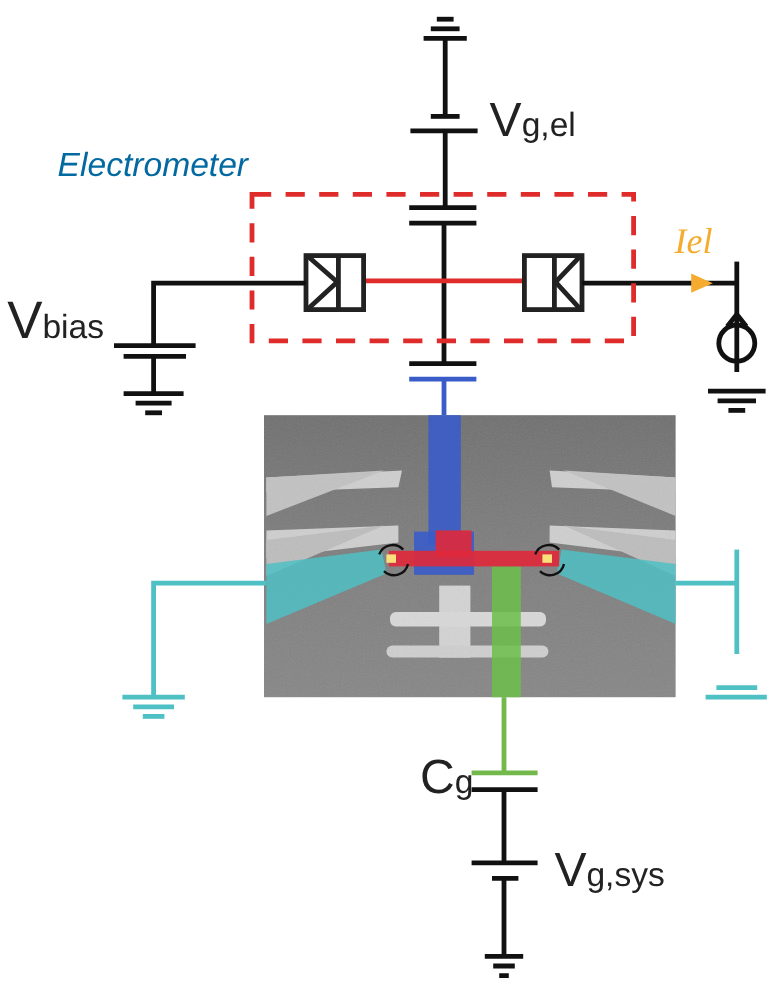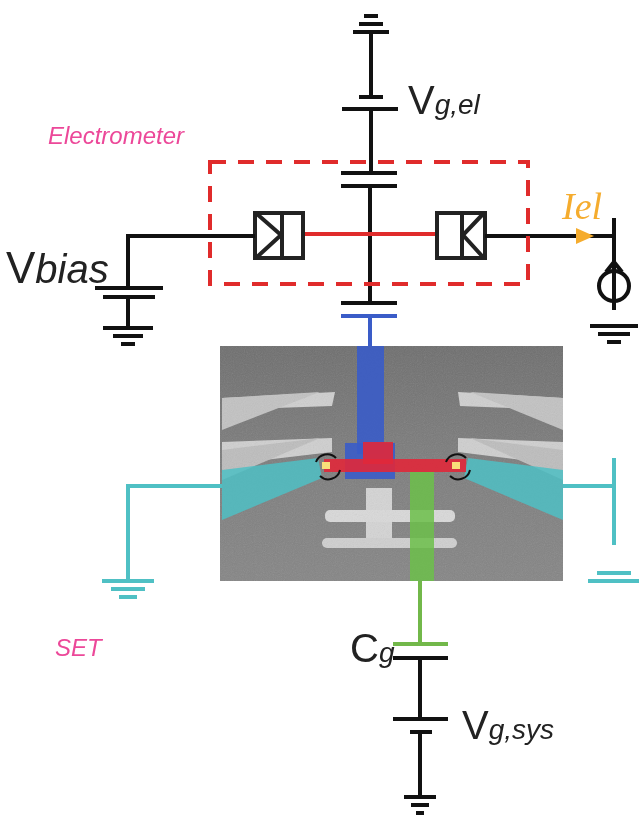--- a/index.html
+++ b/index.html
@@ -1,22 +1,22 @@
 <!DOCTYPE html>
 <html><head>
 <meta charset="utf-8">
 <style>
   html, body { margin: 0; padding: 0; background: #ffffff; }
   body { width: 641px; height: 827px; position: relative; overflow: hidden; font-family: "Liberation Sans", sans-serif; }
   svg { position: absolute; left: 0; top: 0; }
   .lbl { position: absolute; color: #222; white-space: nowrap; line-height: 1; }
   .big { font-size: 40px; }
-  .sub { font-style: italic; font-size: 28px; }
-  .ital { font-style: italic; font-size: 24px; color: #ec4899; }
-  .iel { font-family: "Liberation Serif", serif; font-style: italic; font-size: 38px; color: #f5ac2e; }
+  .sub { font-size: 28px; }
+  .ital { font-style: italic; font-size: 28px; color: #0369a1; }
+  .iel { font-family: "Liberation Serif", serif; font-style: italic; font-size: 30px; color: #f5ac2e; }
 </style>
 </head>
 <body>
 
 <svg width="641" height="827" viewBox="0 0 641 827">
   <defs>
     <filter id="noise" x="0" y="0" width="100%" height="100%">
       <feTurbulence type="fractalNoise" baseFrequency="0.9" numOctaves="2" result="n"></feTurbulence>
       <feColorMatrix type="saturate" values="0"></feColorMatrix>
       <feComponentTransfer>
@@ -178,29 +178,28 @@
   </g>
 </svg>
 
 <div class="lbl" style="left:408px; top:80px;">
   <span class="big">V</span><span class="sub">g,el</span>
 </div>
 
 <div class="lbl ital" style="left:48px; top:124px;">Electrometer</div>
 
 <div class="lbl" style="left:6px; top:246px;">
-  <span class="big" style="font-size:44px;">V</span><span class="sub" style="font-size:40px;">bias</span>
+  <span class="big" style="font-size:44px;">V</span><span class="sub" style="font-size:28px;">bias</span>
 </div>
 
 <div class="lbl iel" style="left:562px; top:187px;">
   <span>I</span><span>el</span>
 </div>
 
 <div class="lbl ital" style="left:55px; top:634px; text-align:center; line-height:1.2;">
-  <div>SET</div>
 </div>
 
 <div class="lbl" style="left:318px; top:628px;margin-left:32px;">
   <span class="big">C</span><span class="sub">g</span>
 </div>
 
 <div class="lbl" style="left:462px; top:705px;">
   <span class="big">V</span><span class="sub">g,sys</span>
 </div>
 

